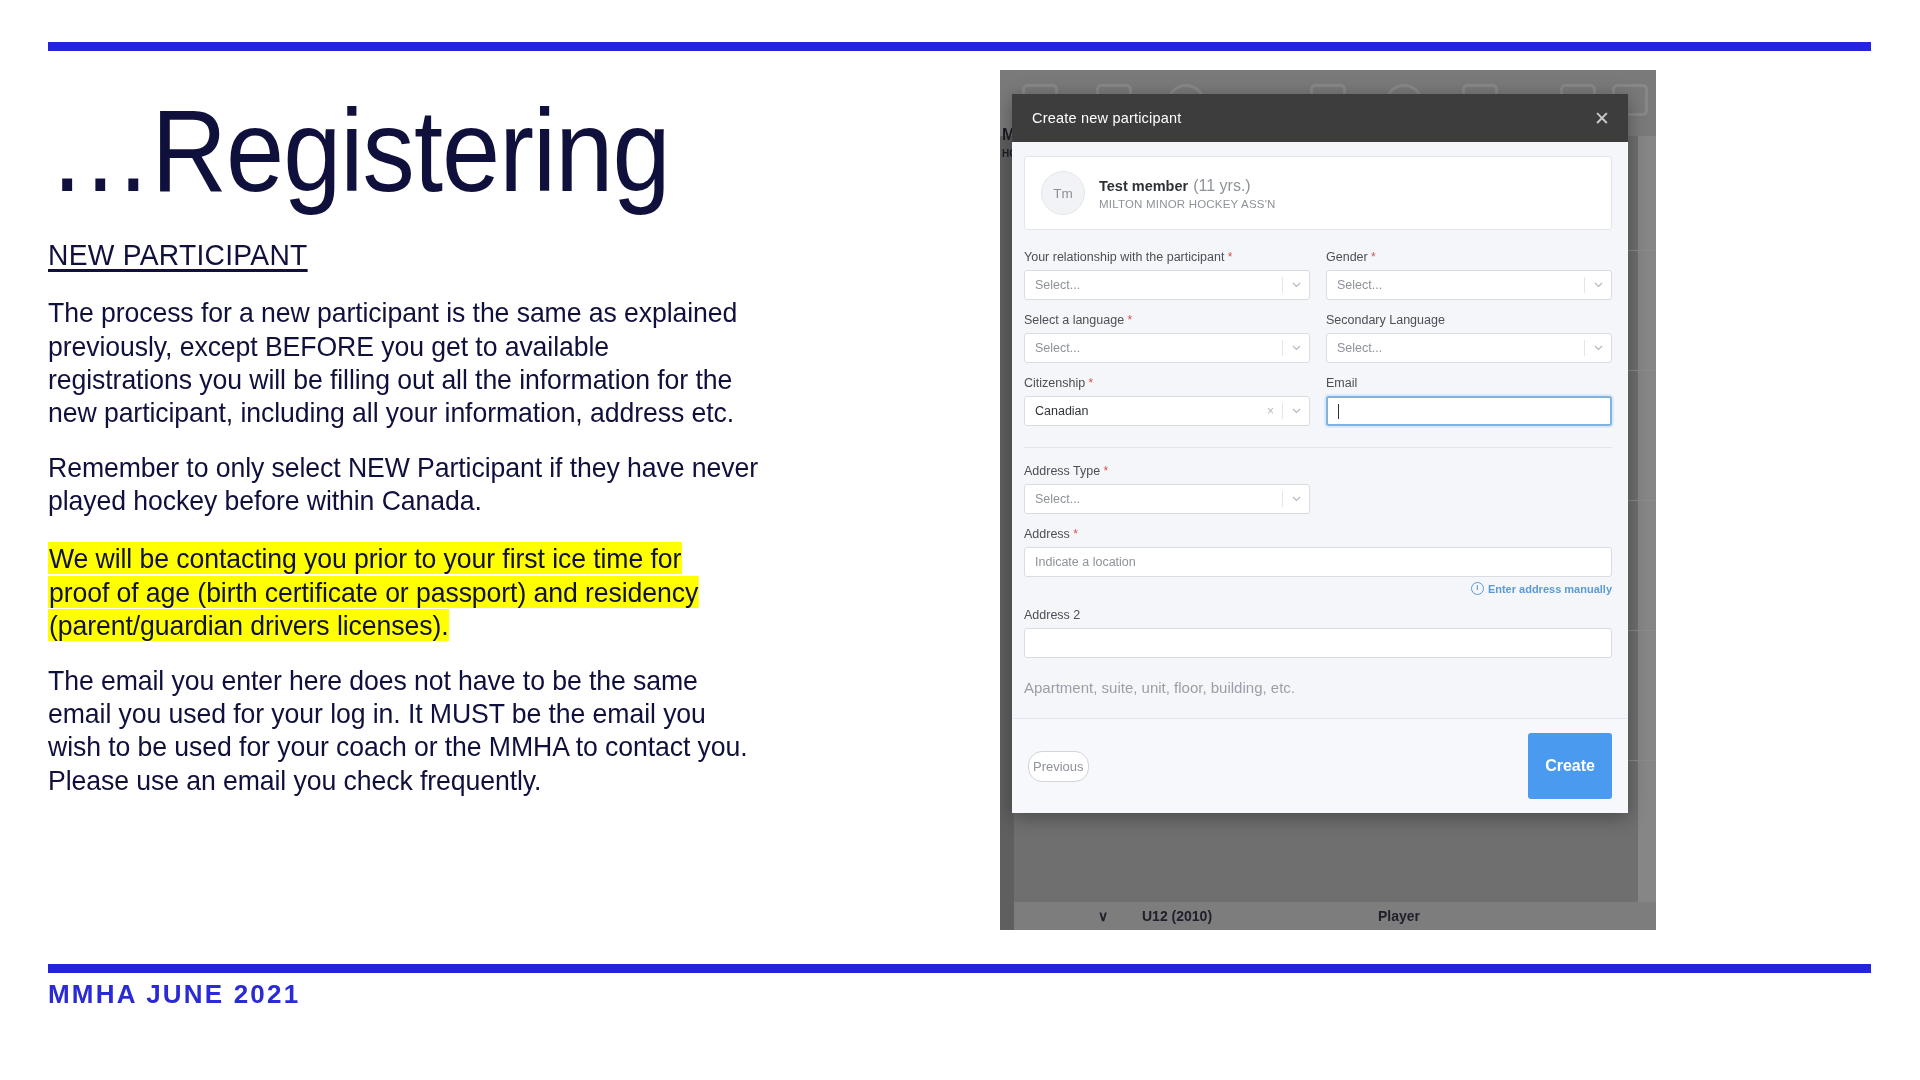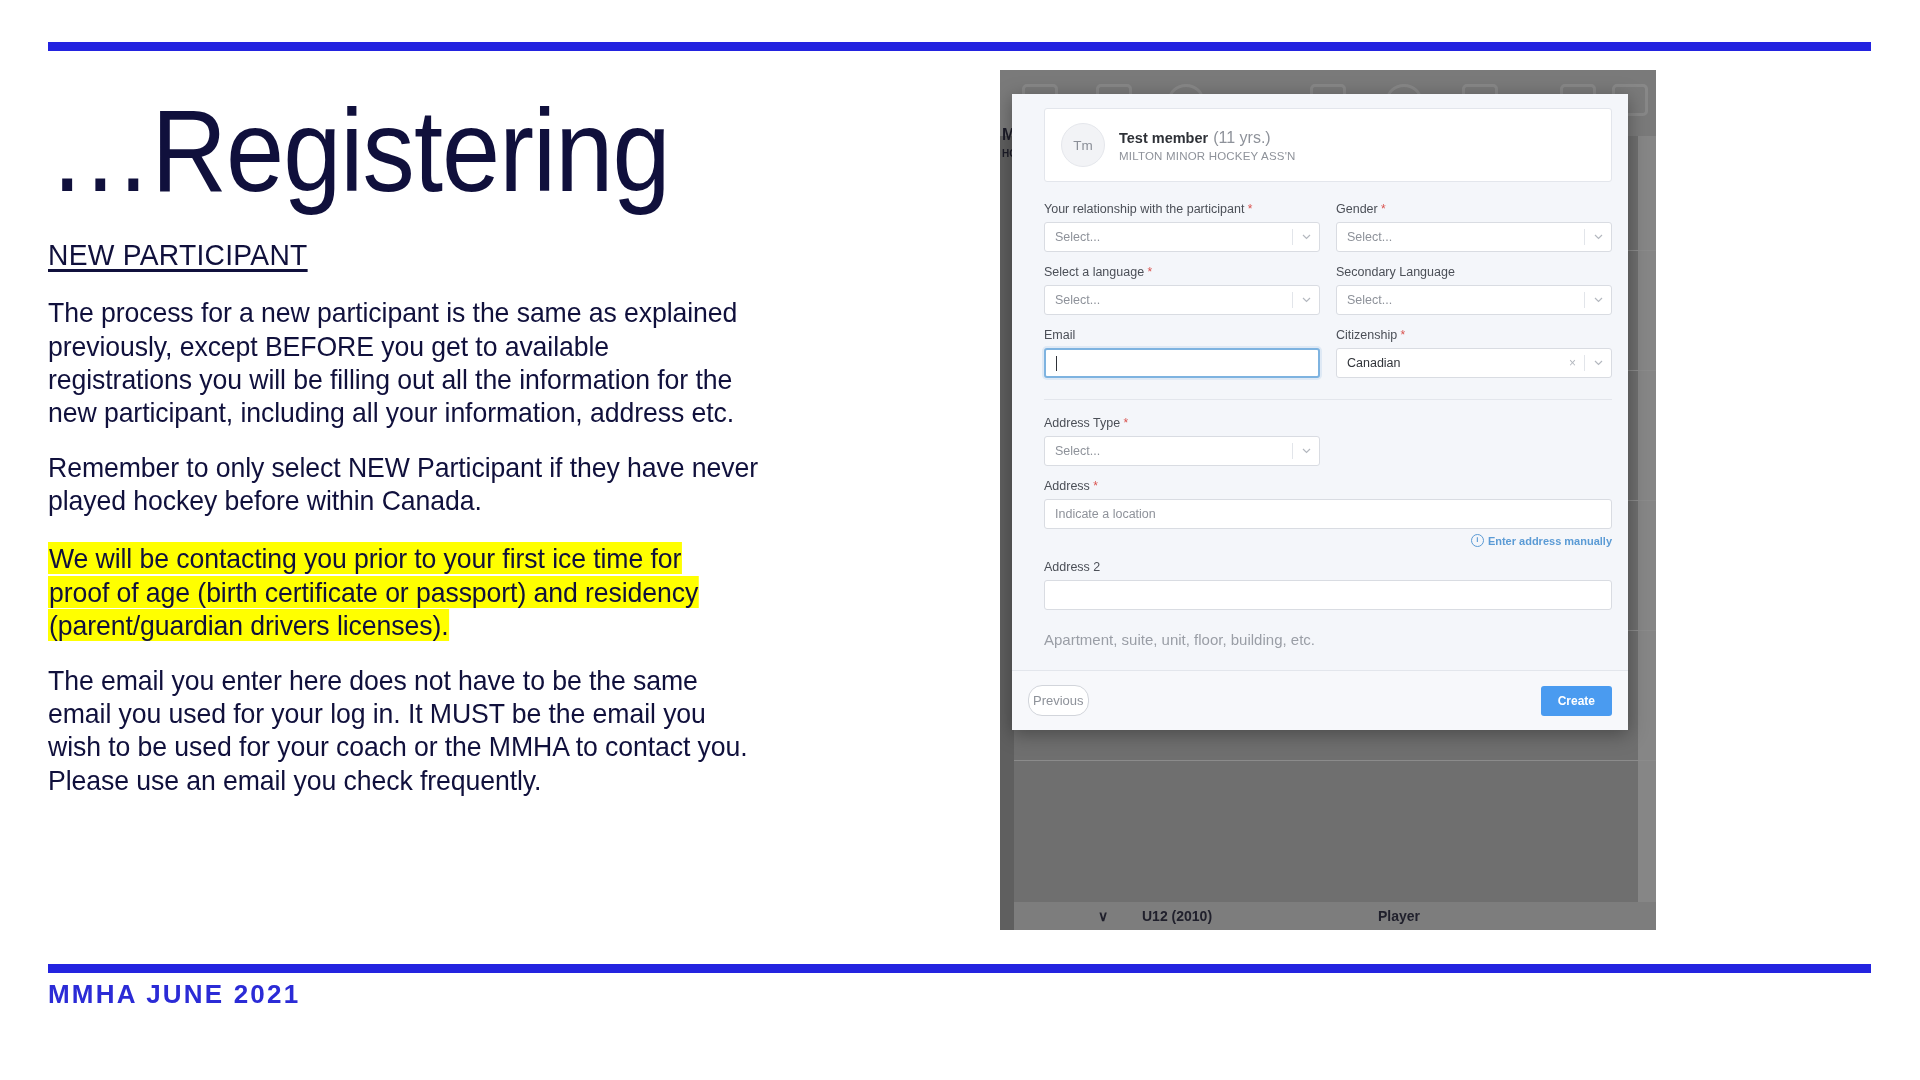--- a/index.html
+++ b/index.html
@@ -190,21 +190,21 @@
     letter-spacing: .2px;
   }
   .modal-close {
     color: #c9c9c9;
     font-size: 19px;
     line-height: 1;
     cursor: pointer;
   }
 
   .modal-body {
-    padding: 14px 16px 0 32px;
+    padding: 14px 16px 0 12px;
     background: #f4f6fa;
   }
 
   
   .member-card {
     background: #ffffff;
     border: 1px solid #e3e6ec;
     border-radius: 3px;
     padding: 14px 16px;
     display: flex;
@@ -370,23 +370,23 @@
     font-size: 13px;
     padding: 7px 4px;
     cursor: pointer;
     font-family: "Liberation Sans", sans-serif;
   }
   .btn-create {
     background: #4a9bf0;
     border: none;
     border-radius: 3px;
     color: #ffffff;
-    font-size: 12px;
+    font-size: 16px;
     font-weight: bold;
-    padding: 8px 17px;
+    padding: 24px 17px;
     cursor: pointer;
     font-family: "Liberation Sans", sans-serif;
   }
 </style>
 </head>
 <body>
 
 <div class="rule rule-top"></div>
 <div class="rule rule-bottom"></div>
 
@@ -432,20 +432,24 @@
 
     <div class="bd-bottom-row">
       <span class="cell" style="left:84px;">∨</span>
       <span class="cell" style="left:128px;">U12 (2010)</span>
       <span class="cell" style="left:364px;">Player</span>
     </div>
   </div>
 
   <div class="modal">
 
+    <div class="modal-header">
+      <div class="modal-title">Create new participant</div>
+      <div class="modal-close">✕</div>
+    </div>
 
     <div class="modal-body">
 
       <div class="member-card">
         <div class="avatar">Tm</div>
         <div>
           <div class="member-name">
             <span>Test member</span><span class="member-age">(11 yrs.)</span>
           </div>
           <div class="member-org">MILTON MINOR HOCKEY ASS'N</div>
@@ -496,44 +500,44 @@
         <div class="field">
           <label class="flabel">Secondary Language</label>
           <div class="select">
             <span class="val">Select...</span>
             <span class="sep"></span>
             <span class="caret">
                 <svg width="9" height="6" viewBox="0 0 9 6">
                   <path d="M1 1l3.5 3.5L8 1" stroke="#b4b8bf" stroke-width="1.2" fill="none"></path>
                 </svg>
               </span>
-          </div>
-        </div>
-
-        <div class="field">
-          <label class="flabel">Email</label>
-          <div class="textinput focused">
-            <span class="caretbar"></span>
           </div>
         </div>
 
         <div class="field">
           <label class="flabel"><span>Citizenship</span><span class="req">&nbsp;*</span></label>
           <div class="select">
             <span class="val filled">Canadian</span>
             <span class="clear">×</span>
             <span class="sep"></span>
             <span class="caret">
                 <svg width="9" height="6" viewBox="0 0 9 6">
                   <path d="M1 1l3.5 3.5L8 1" stroke="#b4b8bf" stroke-width="1.2" fill="none"></path>
                 </svg>
               </span>
           </div>
         </div>
 
+        <div class="field">
+          <label class="flabel">Email</label>
+          <div class="textinput focused">
+            <span class="caretbar"></span>
+          </div>
+        </div>
+
         <div class="divider"></div>
 
         <div class="field">
           <label class="flabel"><span>Address Type</span><span class="req">&nbsp;*</span></label>
           <div class="select">
             <span class="val">Select...</span>
             <span class="sep"></span>
             <span class="caret">
                 <svg width="9" height="6" viewBox="0 0 9 6">
                   <path d="M1 1l3.5 3.5L8 1" stroke="#b4b8bf" stroke-width="1.2" fill="none"></path>

